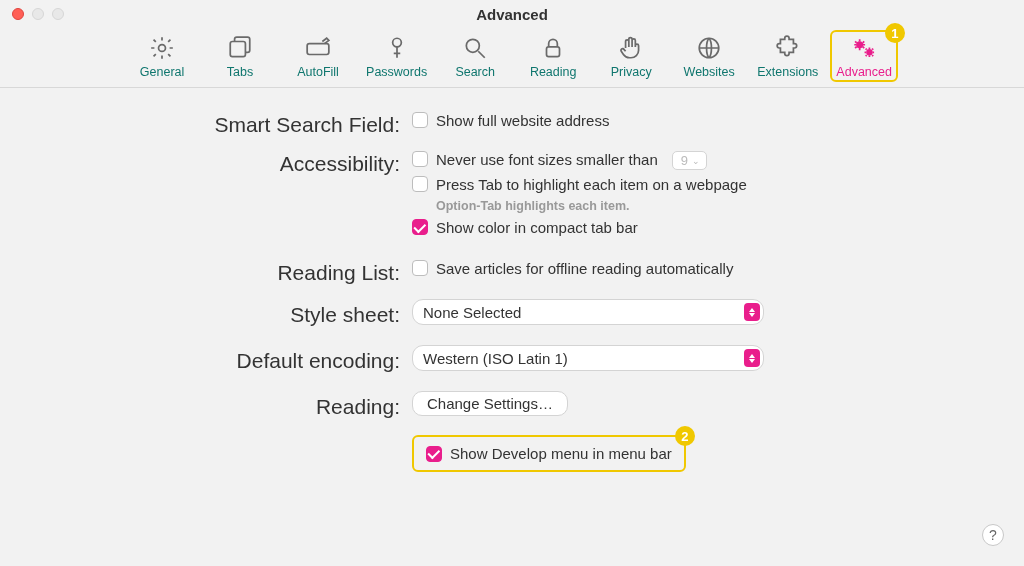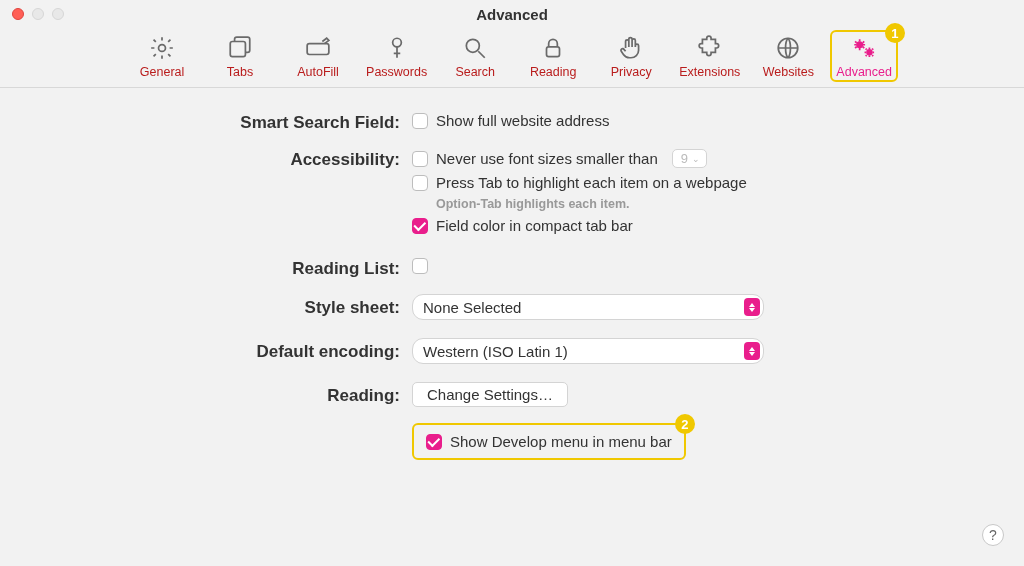--- a/index.html
+++ b/index.html
@@ -45,21 +45,21 @@
     gap: 3px;
     min-width: 60px;
     cursor: pointer;
     position: relative;
     color: #6a6a6a;
   }
   .tool-item .icon {
     height: 28px;
     display:flex; align-items:center; justify-content:center;
   }
-  .tool-item .label { font-size: 12.5px; color: #b91c1c; }
+  .tool-item .label { font-size: 12.5px; color: #0f766e; }
   .tool-item.active {
     border: 2px solid #f0c800;
     border-radius: 6px;
     padding: 2px 4px 1px 4px;
     margin: -4px -6px -3px -6px;
   }
   .tool-item.active .label { color: #e91e8c; }
   .tool-item.active svg { stroke: #e91e8c; fill: #e91e8c; }
   .badge-num {
     position: absolute;
@@ -79,25 +79,24 @@
     display: flex;
     align-items: flex-start;
     margin-bottom: 14px;
   }
   .row-label {
     width: 372px;
     text-align: right;
     padding-right: 12px;
     padding-top: 1px;
     color: #333;
-    font-size: 17px;
-    font-weight: bold;
+    font-size: 21px;
   }
   .row-controls { flex: 1; }
-  .ck-row { display:flex; align-items:center; gap: 8px; margin-bottom: 6px; }
+  .ck-row { display:flex; align-items:flex-start; gap: 8px; margin-bottom: 6px; }
   .chk {
     width: 16px; height: 16px;
     border: 1px solid #bdbdbd;
     border-radius: 4px;
     background: #fff;
     display:inline-flex; align-items:center; justify-content:center;
     flex-shrink: 0;
     cursor: pointer;
   }
   .chk.checked {
@@ -147,21 +146,21 @@
     content:"";
     width:0; height:0;
     border-left: 3.5px solid transparent;
     border-right: 3.5px solid transparent;
   }
   .select .arrows::before { border-bottom: 4px solid #fff; }
   .select .arrows::after  { border-top: 4px solid #fff; }
   .button {
     display:inline-block;
     border: 1px solid #d4d4d4;
-    border-radius: 5px;
+    border-radius: 10px;
     background: #fff;
     padding: 3px 14px;
     font-size: 15px;
     cursor: pointer;
   }
   .highlight-box {
     border: 2px solid #f0c800;
     border-radius: 6px;
     display: inline-flex;
     align-items: center;
@@ -257,33 +256,33 @@
     <span class="icon">
       <svg viewBox="0 0 24 24">
           <path d="M7 12V6a1.5 1.5 0 0 1 3 0v5M10 11V4a1.5 1.5 0 0 1 3 0v7M13 11V5a1.5 1.5 0 0 1 3 0v6M16 11v-1a1.5 1.5 0 0 1 3 0v4a7 7 0 0 1-7 7h-1a7 7 0 0 1-6-3l-2-3a1.5 1.5 0 0 1 2.5-1.7L7 15"></path>
         </svg>
     </span>
     <span class="label">Privacy</span>
   </div>
   <div class="tool-item">
     <span class="icon">
       <svg viewBox="0 0 24 24">
-          <path d="M9 3a2 2 0 0 1 4 0v1h4v4h1a2 2 0 0 1 0 4h-1v4h-4v1a2 2 0 0 1-4 0v-1H5v-4H4a2 2 0 0 1 0-4h1V4h4z"></path>
-        </svg>
-    </span>
-    <span class="label">Extensions</span>
-  </div>
-  <div class="tool-item">
-    <span class="icon">
-      <svg viewBox="0 0 24 24">
           <circle cx="12" cy="12" r="9"></circle>
           <path d="M3 12h18M12 3c3 3 3 15 0 18M12 3c-3 3-3 15 0 18"></path>
         </svg>
     </span>
     <span class="label">Websites</span>
+  </div>
+  <div class="tool-item">
+    <span class="icon">
+      <svg viewBox="0 0 24 24">
+          <path d="M9 3a2 2 0 0 1 4 0v1h4v4h1a2 2 0 0 1 0 4h-1v4h-4v1a2 2 0 0 1-4 0v-1H5v-4H4a2 2 0 0 1 0-4h1V4h4z"></path>
+        </svg>
+    </span>
+    <span class="label">Extensions</span>
   </div>
   <div class="tool-item active">
     <span class="icon">
       <svg viewBox="0 0 24 24">
           <circle cx="8" cy="9" r="2.5"></circle>
           <path d="M8 4v2M8 12v2M3.8 5.8l1.4 1.4M10.8 10.8l1.4 1.4M3 9h2M11 9h2M3.8 12.2l1.4-1.4M10.8 7.2l1.4-1.4"></path>
           <circle cx="17" cy="16" r="2.2"></circle>
           <path d="M17 11.5v1.5M17 18.8v1.5M13.5 12.5l1 1M19.5 18.5l1 1M12.5 16h1.5M19.8 16h1.5M13.5 19.5l1-1M19.5 13.5l1-1"></path>
         </svg>
     </span>
@@ -315,30 +314,31 @@
           <span class="chev">⌄</span>
         </span>
       </div>
       <div class="ck-row">
         <span class="chk"></span>
         <span class="chk-label">Press Tab to highlight each item on a webpage</span>
       </div>
       <div class="hint">Option-Tab highlights each item.</div>
       <div class="ck-row">
         <span class="chk checked"></span>
-        <span class="chk-label">Field color in compact tab bar</span>
+        <span class="chk-label">Show color in compact tab bar</span>
       </div>
     </div>
   </div>
 
   <div class="row" style="margin-top:18px">
     <div class="row-label">Reading List:</div>
     <div class="row-controls">
       <div class="ck-row">
         <span class="chk"></span>
+        <span class="chk-label">Save articles for offline reading automatically</span>
       </div>
     </div>
   </div>
 
   <div class="row" style="margin-top:6px">
     <div class="row-label" style="padding-top:4px">Style sheet:</div>
     <div class="row-controls">
       <div class="select">
         <span>None Selected</span>
         <span class="arrows"></span>

